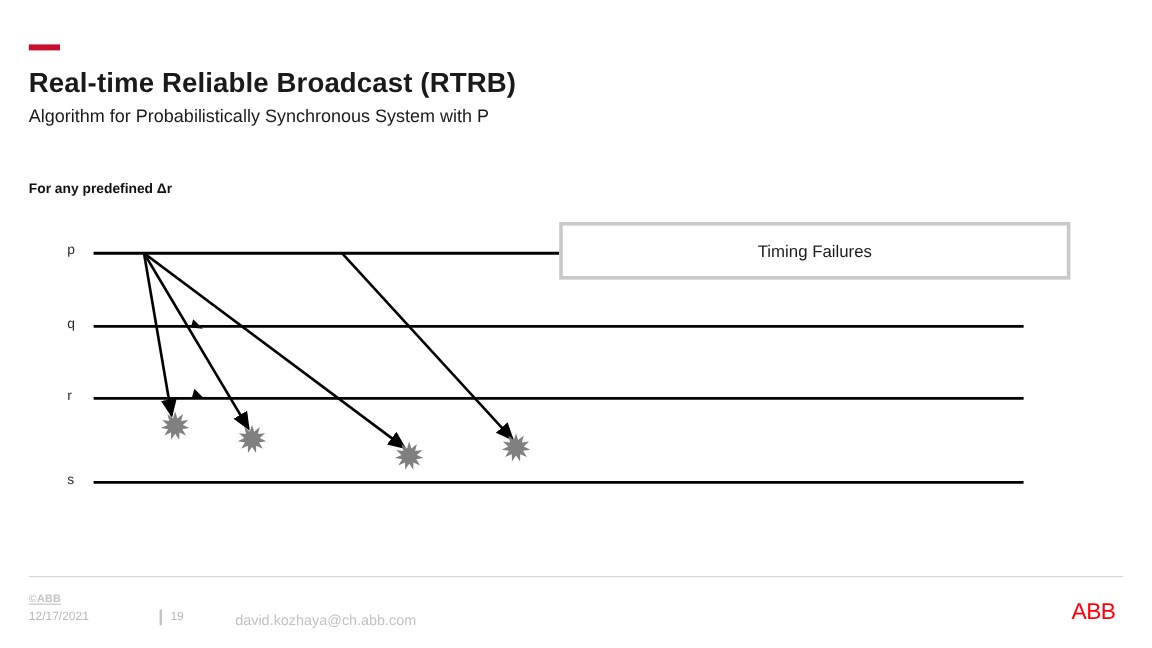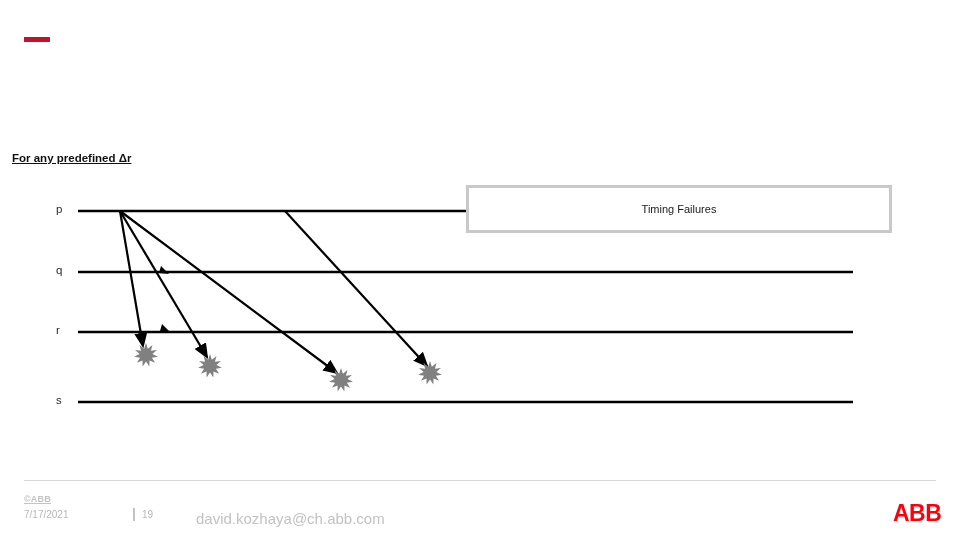--- a/index.html
+++ b/index.html
@@ -44,27 +44,26 @@
     position: absolute;
     left: 24px;
     top: 89px;
     font-size: 15px;
     font-weight: normal;
     color: #1a1a1a;
     white-space: nowrap;
   }
   .condition-text {
     position: absolute;
-    left: 12px;
+    left: 24px;
     top: 152px;
     font-size: 11.5px;
     font-weight: bold;
     color: #111111;
     white-space: nowrap;
-    text-decoration: underline;
   }
 
   
   .diagram {
     position: absolute;
     left: 0;
     top: 0;
     width: 960px;
     height: 540px;
     pointer-events: none;
@@ -84,21 +83,21 @@
     width: 426px;
     height: 48px;
     background: #ffffff;
     border: 3px solid #c9c9c9;
     box-sizing: border-box;
     display: flex;
     align-items: center;
     justify-content: center;
   }
   .callout-label {
-    font-size: 11px;
+    font-size: 14px;
     color: #1a1a1a;
   }
 
   
   .footer-rule {
     position: absolute;
     left: 24px;
     top: 480px;
     width: 912px;
     height: 1px;
@@ -134,42 +133,44 @@
     position: absolute;
     left: 142px;
     top: 509px;
     font-size: 10px;
     color: #b8b8b8;
   }
   .footer-email {
     position: absolute;
     left: 196px;
     top: 510px;
-    font-size: 15px;
+    font-size: 12px;
     color: #c2c2c2;
   }
   .brand-logo {
     position: absolute;
     left: 893px;
     top: 500px;
-    font-size: 23px;
-    font-weight: bold;
+    font-size: 19px;
+    font-weight: normal;
     color: #ff000a;
     letter-spacing: -0.5px;
     font-family: "Liberation Sans", sans-serif;
     text-align: right;
   }
 </style>
 </head>
 <body>
 
 <div class="slide">
 
   <div class="accent-bar"></div>
 
+  <div class="slide-title">Real-time Reliable Broadcast (RTRB)</div>
+  <div class="slide-subtitle">Algorithm for Probabilistically Synchronous System with P</div>
   <div class="condition-text">For any  predefined Δr</div>
 
   <svg class="diagram" viewBox="0 0 960 540" width="960" height="540" xmlns="http://www.w3.org/2000/svg">
     <defs>
       <marker id="arrowhead" markerWidth="7" markerHeight="7" refX="6" refY="3" orient="auto" markerUnits="strokeWidth">
         <path d="M0,0 L7,3 L0,6 Z" fill="#000000"></path>
       </marker>
     </defs>
     <g id="process-lines">
         <line x1="78" y1="211" x2="466" y2="211" stroke="#000000" stroke-width="2.4"></line>
@@ -201,19 +202,19 @@
       <div class="proc-label" style="left: 56px; top: 324px;">r</div>
       <div class="proc-label" style="left: 56px; top: 394px;">s</div>
     </div>
 
   <div class="callout">
     <span class="callout-label">Timing Failures</span>
   </div>
 
   <div class="footer-rule"></div>
   <div class="footer-mark">©ABB</div>
-  <div class="footer-date">7/17/2021</div>
+  <div class="footer-date">12/17/2021</div>
   <div class="footer-divider"></div>
   <div class="footer-page">19</div>
   <div class="footer-email">david.kozhaya@ch.abb.com</div>
   <div class="brand-logo">ABB</div>
 
 </div>
 
 </body></html>

